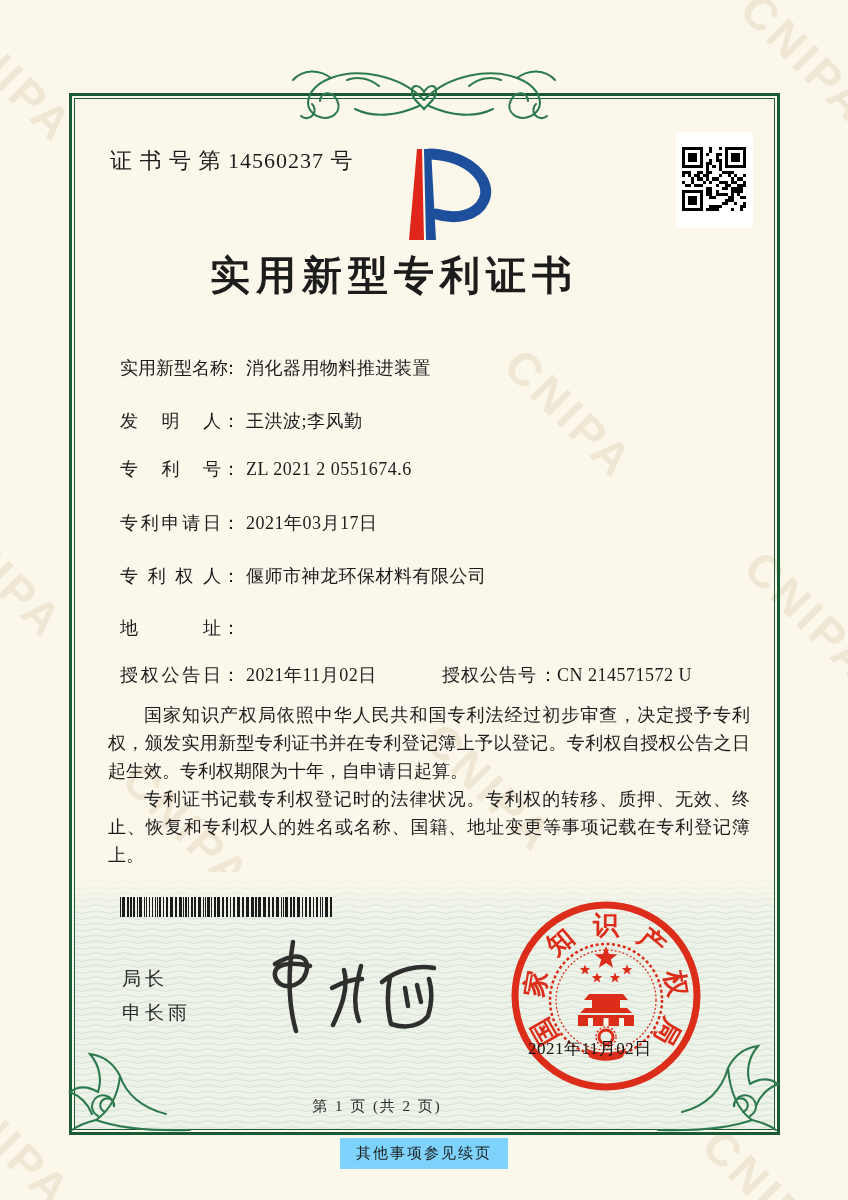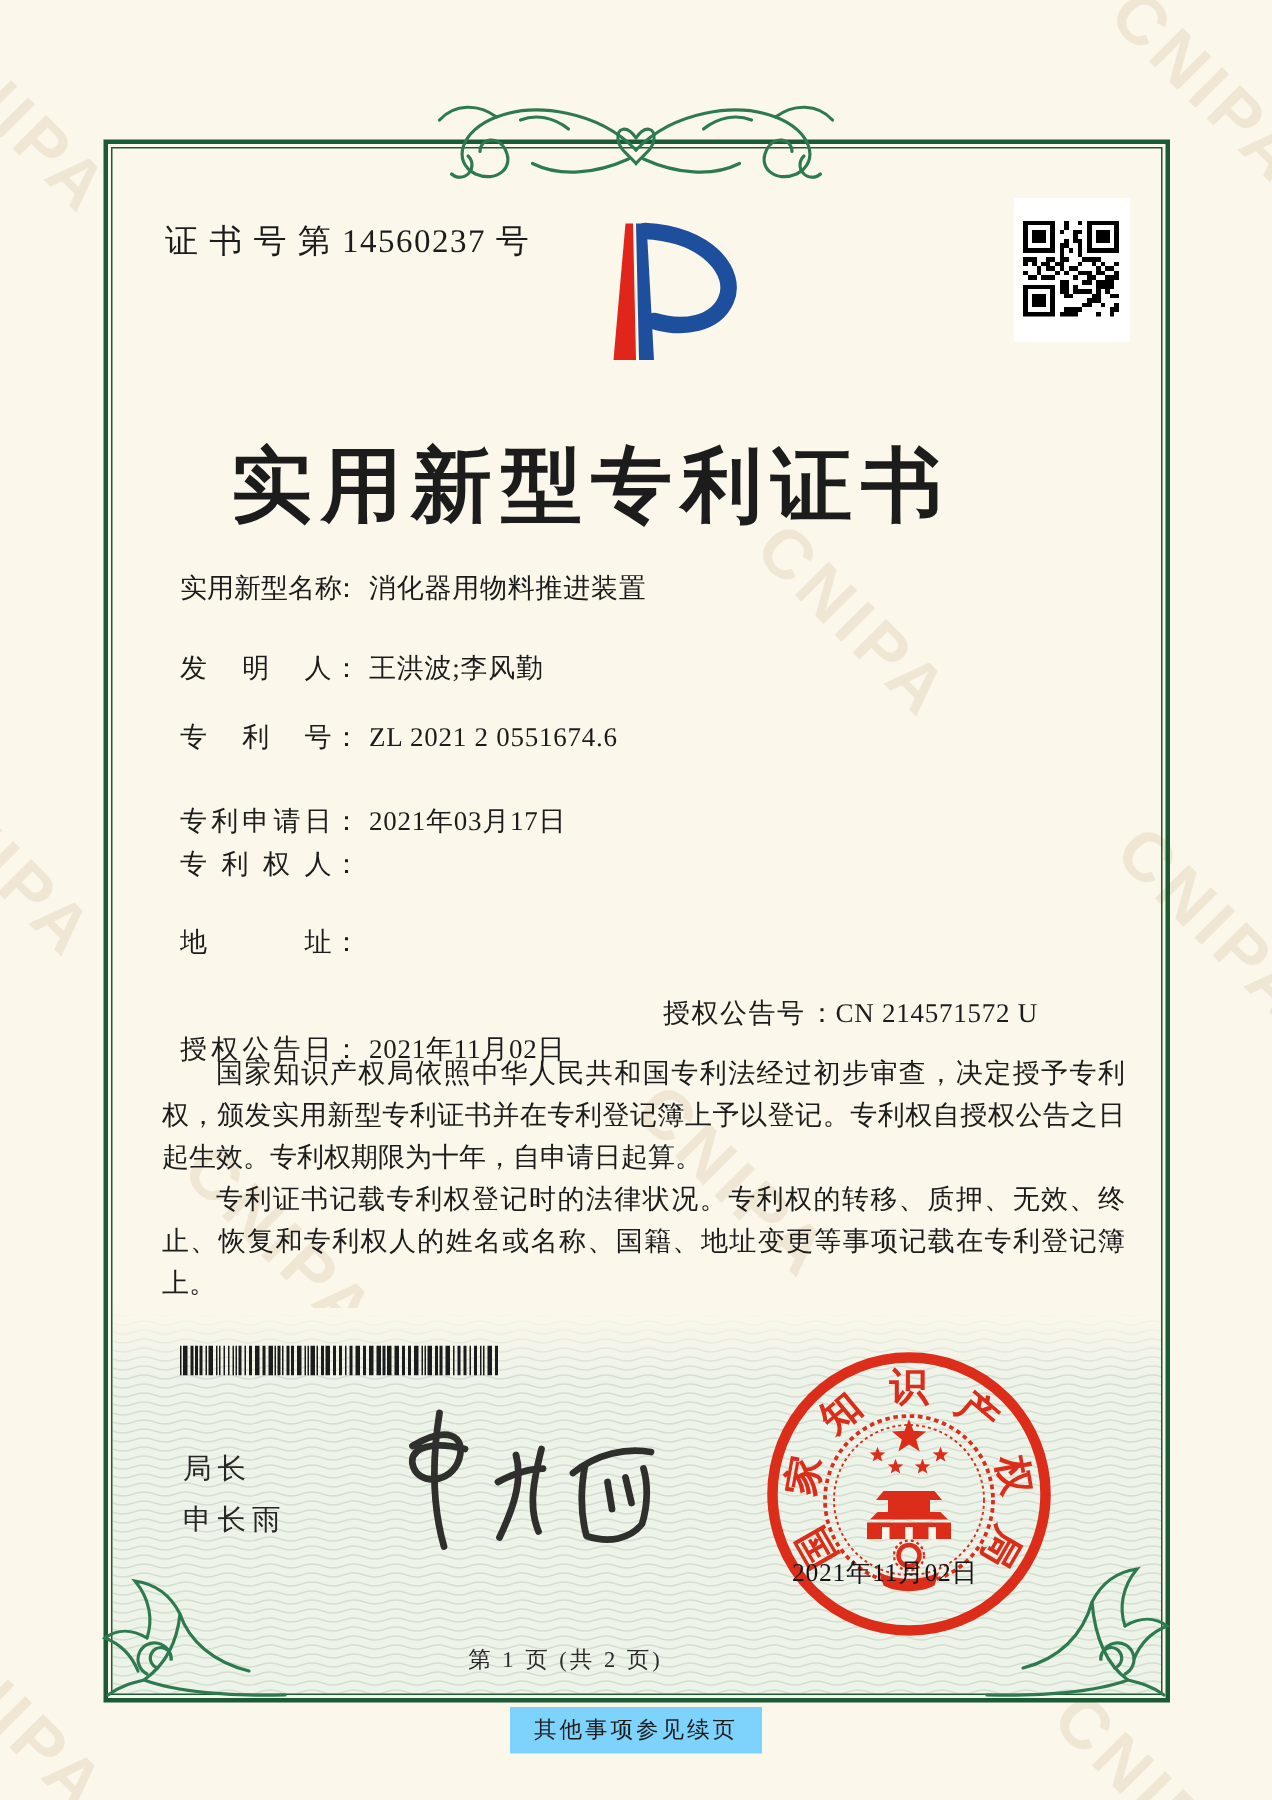--- a/index.html
+++ b/index.html
@@ -18,28 +18,28 @@
   #band-fade{position:absolute;left:0;top:0;width:100%;height:46px;
              background:linear-gradient(#fcf7eb,rgba(252,247,235,0));}
   #waves{stroke:#d3dfcf;fill:none;stroke-width:.9;}
   
   .orn{z-index:3;stroke:#2d7a4e;fill:none;stroke-width:2.1;stroke-linecap:round;}
   
   #certno{left:110px;top:146px;font-size:22px;letter-spacing:1px;z-index:4;}
   #logo{left:360px;top:144px;z-index:4;}
   #qrbox{left:676px;top:132px;width:77px;height:96px;background:#ffffff;z-index:4;}
   #qr{position:absolute;left:6px;top:15px;}
-  #title{left:69px;top:248px;width:650px;text-align:center;font-size:54px;font-weight:bold;
-         letter-spacing:6px;z-index:4;margin-top:40px;}
+  #title{left:69px;top:248px;width:650px;text-align:center;font-size:40px;font-weight:bold;
+         letter-spacing:6px;z-index:4;}
   
   #fields{left:120px;top:356px;width:630px;font-size:18px;z-index:4;}
   .field-row{position:absolute;left:0;display:flex;align-items:baseline;white-space:nowrap;}
   .flabel{display:inline-flex;justify-content:space-between;width:101px;}
   .fcolon{margin:0 6px 0 1px;}
-  .fvalue{letter-spacing:.5px;margin-top:24px;}
+  .fvalue{letter-spacing:.5px;}
   .pair2{position:absolute;left:322px;top:0;white-space:nowrap;}
   .pair2 .flabel2{letter-spacing:1px;margin-right:2px;}
   
   #paras{left:108px;top:701px;width:642px;font-size:18px;line-height:28px;
          text-align:justify;z-index:4;}
   #paras p{margin:0;text-indent:2em;}
   
   #barcode{left:120px;top:897px;z-index:4;}
   #signer-title{left:122px;top:966px;font-size:19px;letter-spacing:4px;z-index:4;
       font-family:"Liberation Sans","DejaVu Sans",sans-serif;color:#262626;}
@@ -339,20 +339,21 @@
       <span class="fvalue">2021年03月17日</span>
     </div>
     <div class="field-row" style="top: 208px;">
       <span class="flabel">
         <span>专</span>
         <span>利</span>
         <span>权</span>
         <span>人</span>
       </span>
       <span class="fcolon">：</span>
+      <span class="fvalue">偃师市神龙环保材料有限公司</span>
     </div>
     <div class="field-row" style="top: 260px;">
       <span class="flabel">
         <span>地</span>
         <span>址</span>
       </span>
       <span class="fcolon">：</span>
     </div>
     <div class="field-row" style="top: 307px;">
       <span class="flabel">

